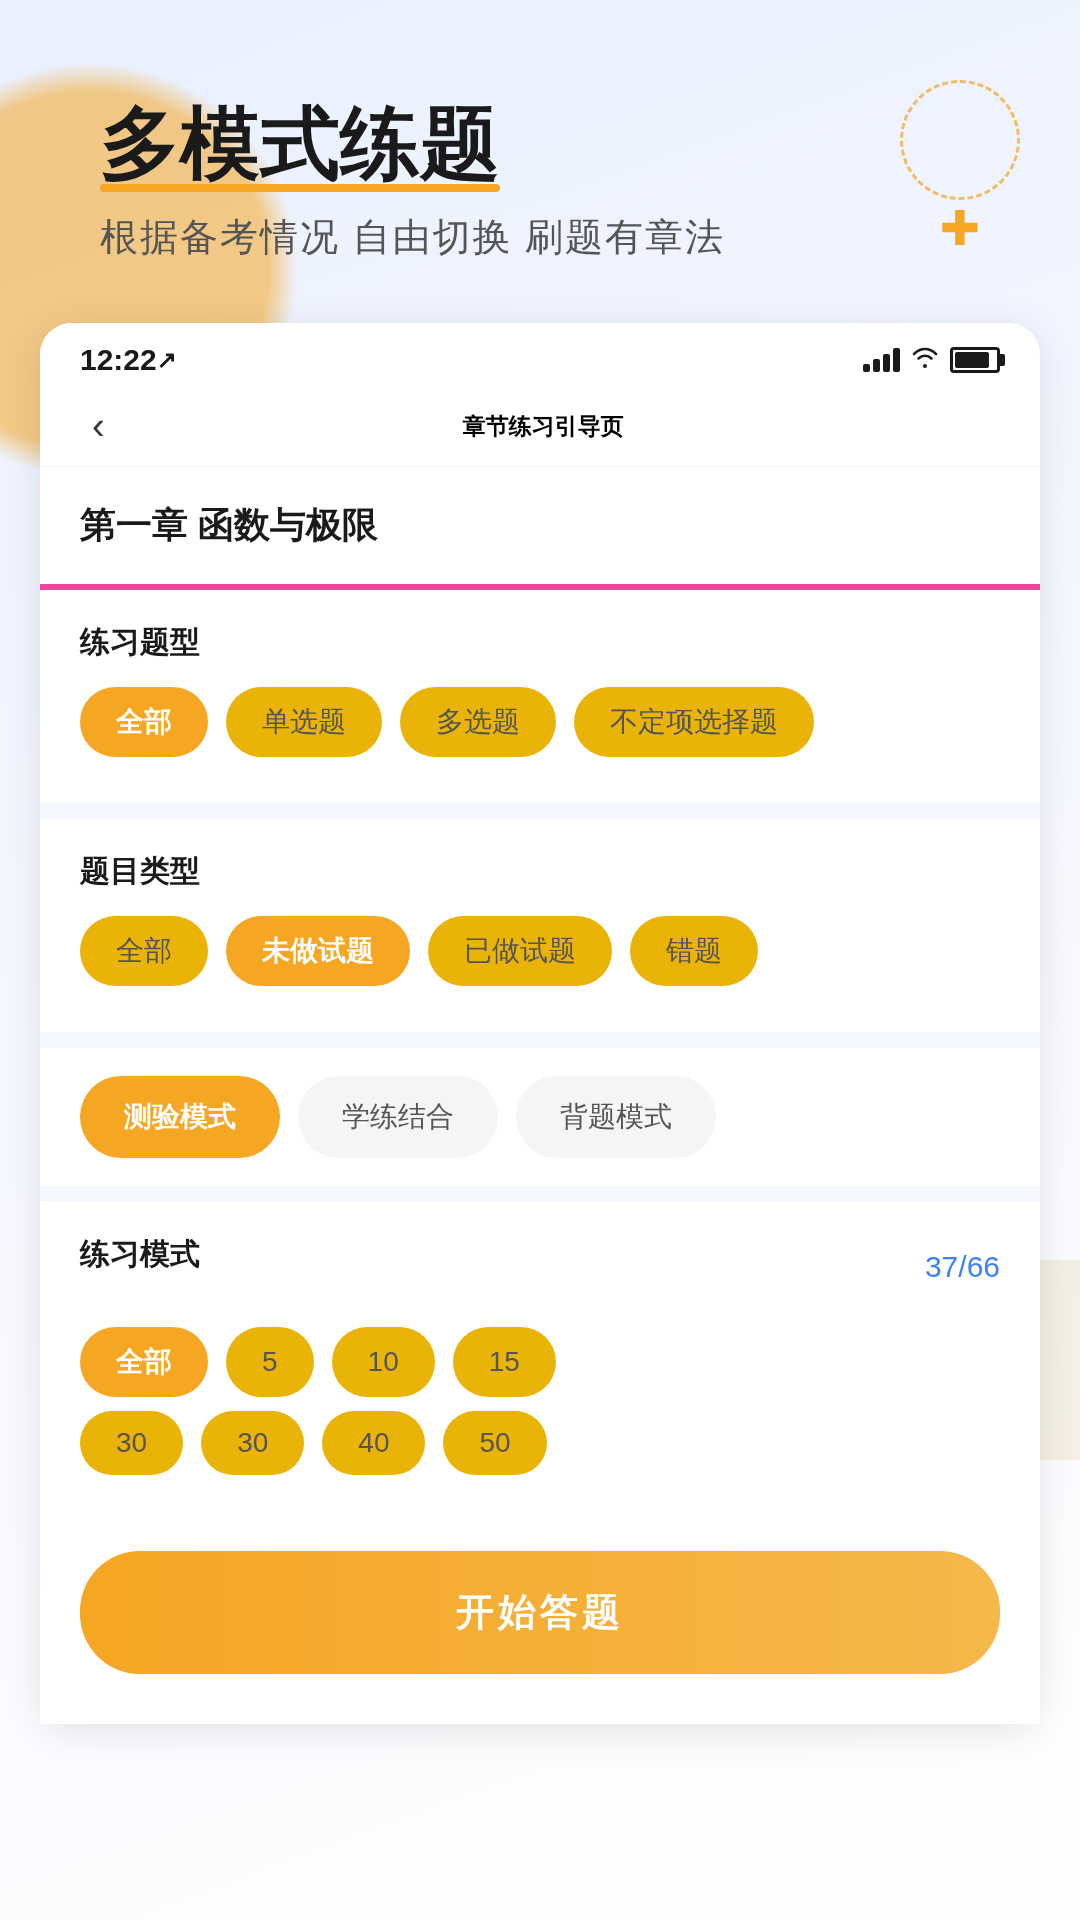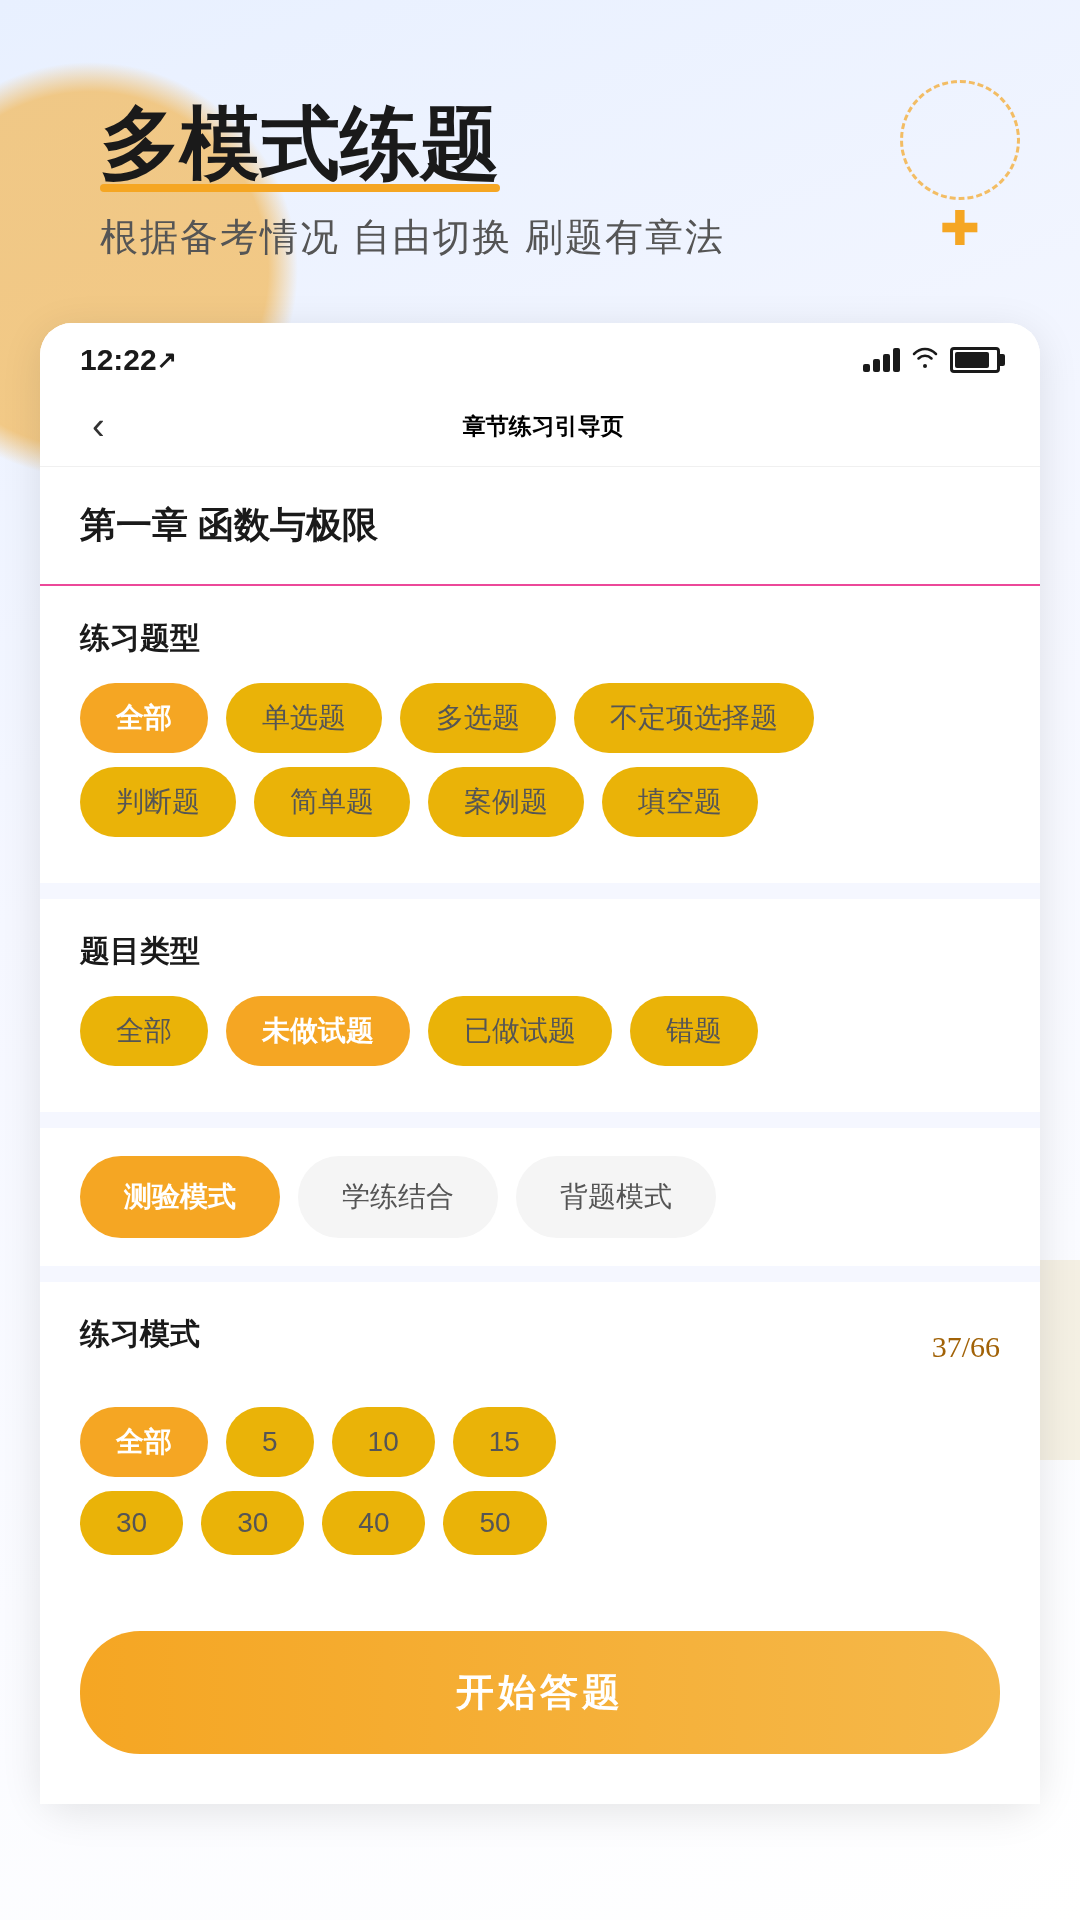--- a/index.html
+++ b/index.html
@@ -184,21 +184,21 @@
       font-weight: 600;
       color: #000000;
       margin-right: 50px;
     }
 
     
     .chapter-card {
       background: #fff;
       margin: 0 0 0 0;
       padding: 34px 40px;
-      border-bottom: 2px solid #ec4899;
+      border-bottom: 6px solid #ec4899;
     }
     .chapter-title {
       font-size: 36px;
       font-weight: 700;
       color: #1a1a1a;
     }
 
     
     .content-section {
       background: #fff;
@@ -271,22 +271,21 @@
       padding: 32px 40px;
     }
     .practice-header {
       display: flex;
       justify-content: space-between;
       align-items: center;
       margin-bottom: 28px;
     }
     .practice-count {
       font-size: 30px;
-      color: #a16207;
-      font-family: Liberation Serif, serif;
+      color: #3b82f6;
     }
 
     
     .start-btn-area {
       padding: 30px 40px 50px 40px;
       background: #fff;
     }
     .start-btn {
       width: 100%;
       padding: 36px;
@@ -351,26 +350,20 @@
   </div>
 
   <div class="content-section">
     <div class="section-label">练习题型</div>
     <div class="tags-row" id="qt-row1">
         <button class="tag active">全部</button>
         <button class="tag">单选题</button>
         <button class="tag">多选题</button>
         <button class="tag">不定项选择题</button>
       </div>
-    <div class="tags-row" id="qt-row2">
-        <button class="tag">判断题</button>
-        <button class="tag">简单题</button>
-        <button class="tag">案例题</button>
-        <button class="tag">填空题</button>
-      </div>
   </div>
 
   <div class="divider"></div>
 
   <div class="content-section">
     <div class="section-label">题目类型</div>
     <div class="tags-row" id="qc-row">
         <button class="tag">全部</button>
         <button class="tag active">未做试题</button>
         <button class="tag">已做试题</button>

